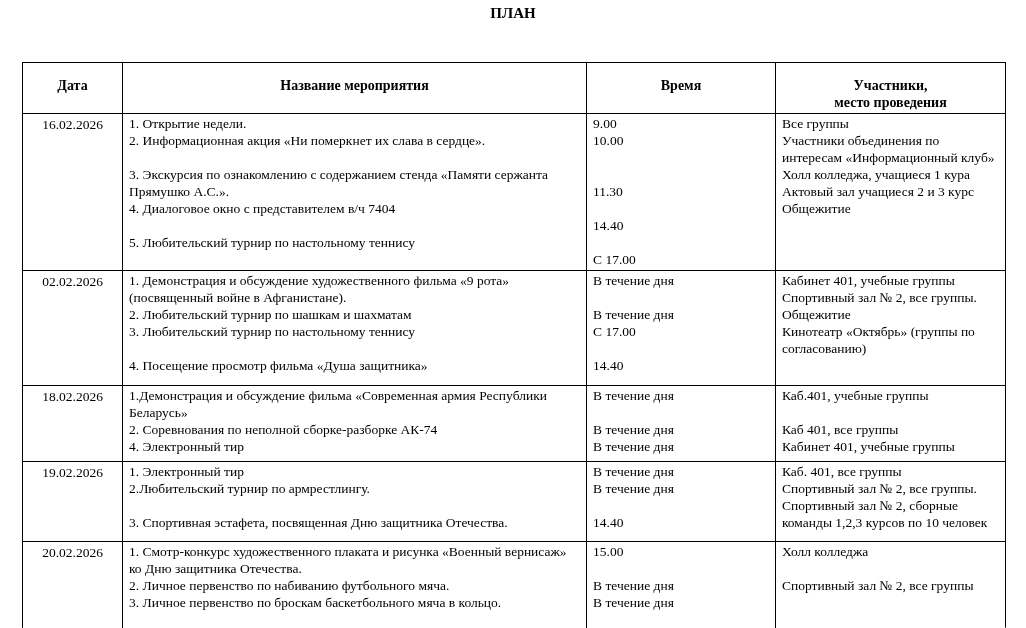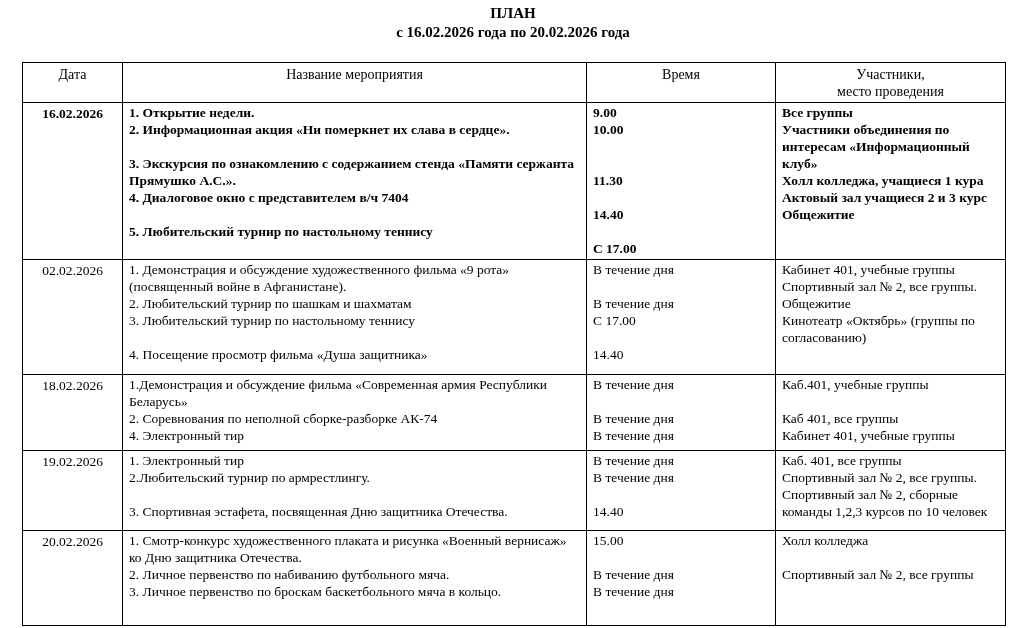--- a/index.html
+++ b/index.html
@@ -37,25 +37,25 @@
     font-size: 13.5px;
     line-height: 17px;
   }
   .plan-table th, .plan-table td {
     border: 1px solid #000000;
     vertical-align: top;
     padding: 1px 6px 2px 6px;
     overflow: hidden;
   }
   .plan-table thead th {
-    font-weight: normal;
+    font-weight: bold;
     text-align: center;
     font-size: 14px;
     height: 34px;
-    padding-top: 3px;
+    padding-top: 14px;
     vertical-align: top;
     margin-left: 33px;
   }
   .col-date   { width: 100px; }
   .col-event  { width: 464px; }
   .col-time   { width: 189px; }
   .col-part   { width: 230px; }
   td.date-cell {
     text-align: center;
     padding-top: 2px;
@@ -64,21 +64,20 @@
     min-height: 17px;
   }
 </style>
 </head>
 <body>
 
 <div class="page">
 
   <div class="title-block">
     <div>ПЛАН</div>
-    <div>с 16.02.2026 года по 20.02.2026 года</div>
   </div>
 
   <table class="plan-table">
     <colgroup>
       <col class="col-date">
       <col class="col-event">
       <col class="col-time">
       <col class="col-part">
     </colgroup>
     <thead>
@@ -86,21 +85,21 @@
         <th>Дата</th>
         <th>Название мероприятия</th>
         <th>Время</th>
         <th>
           <div>Участники,</div>
           <div>место проведения</div>
         </th>
       </tr>
     </thead>
     <tbody id="plan-body">
-        <tr style="height: 153px; font-weight: bold;">
+        <tr style="height: 153px;">
           <td class="date-cell">16.02.2026</td>
           <td>
             <div class="line">1. Открытие недели.</div>
             <div class="line">2. Информационная акция «Ни померкнет их слава в сердце».</div>
             <div class="line"></div>
             <div class="line">3. Экскурсия по ознакомлению с содержанием стенда «Памяти сержанта Прямушко А.С.».</div>
             <div class="line">4. Диалоговое окно с представителем в/ч 7404</div>
             <div class="line"></div>
             <div class="line">5. Любительский турнир по настольному теннису</div>
           </td>

